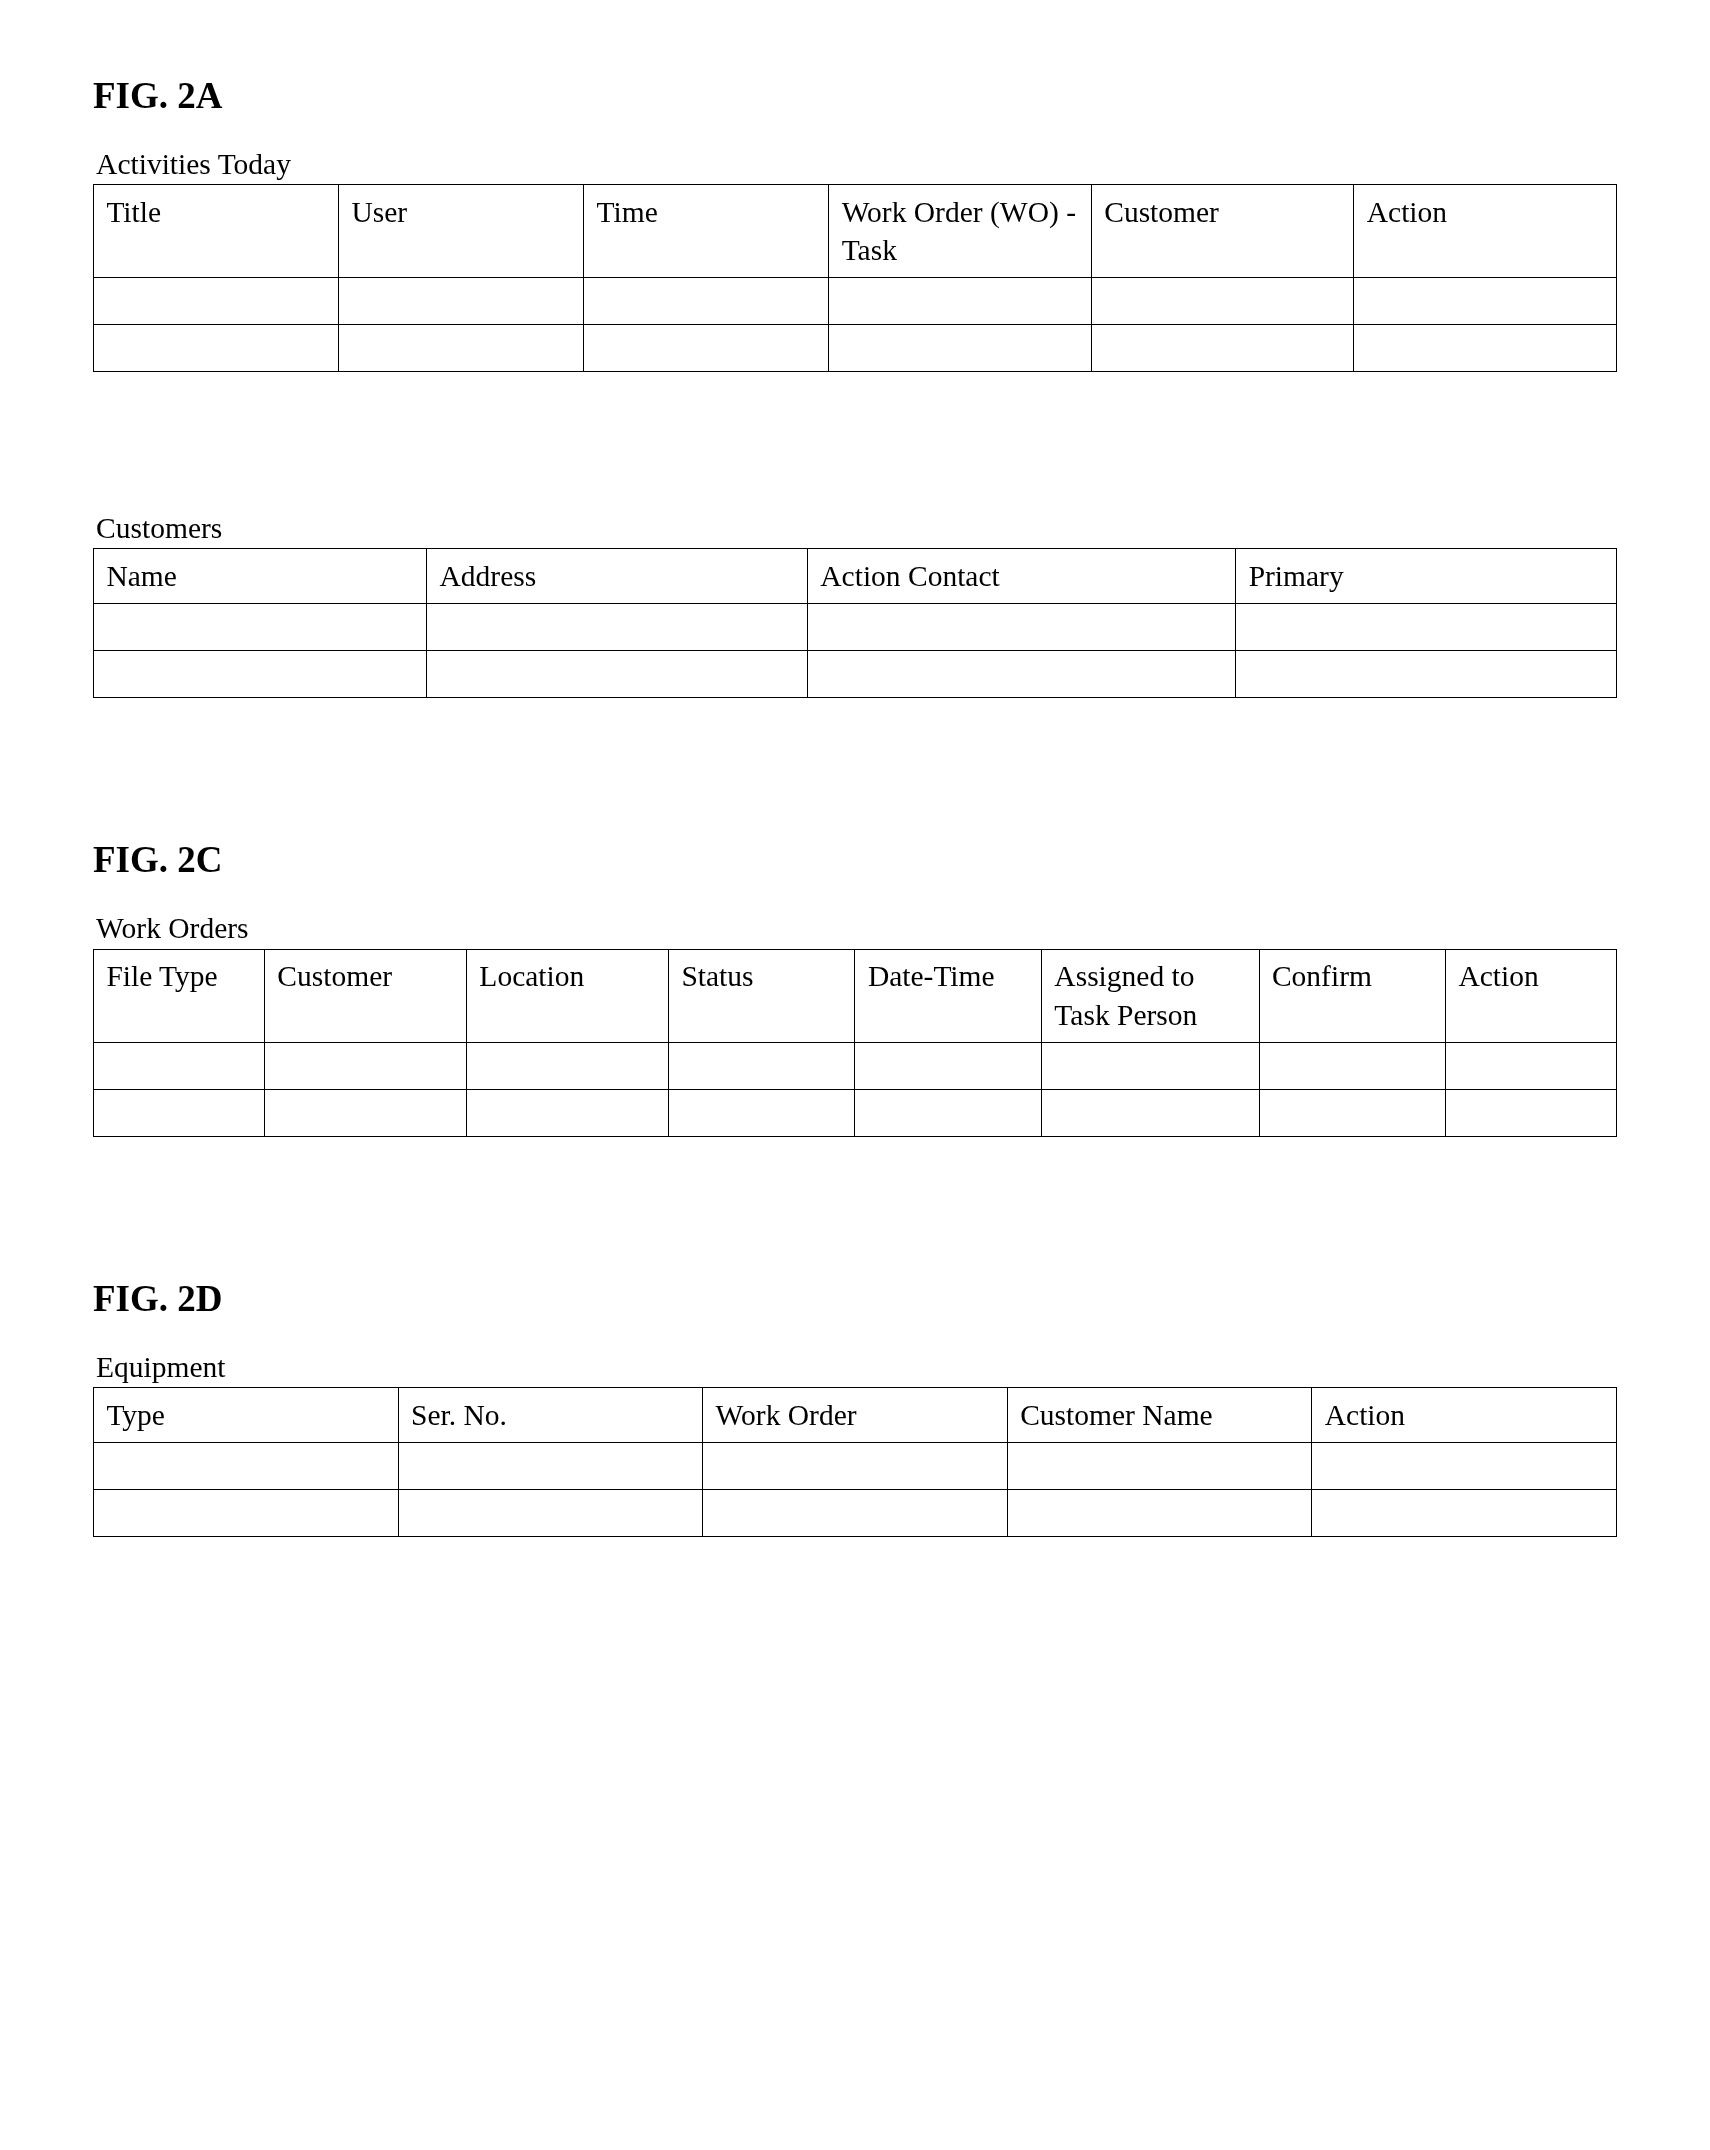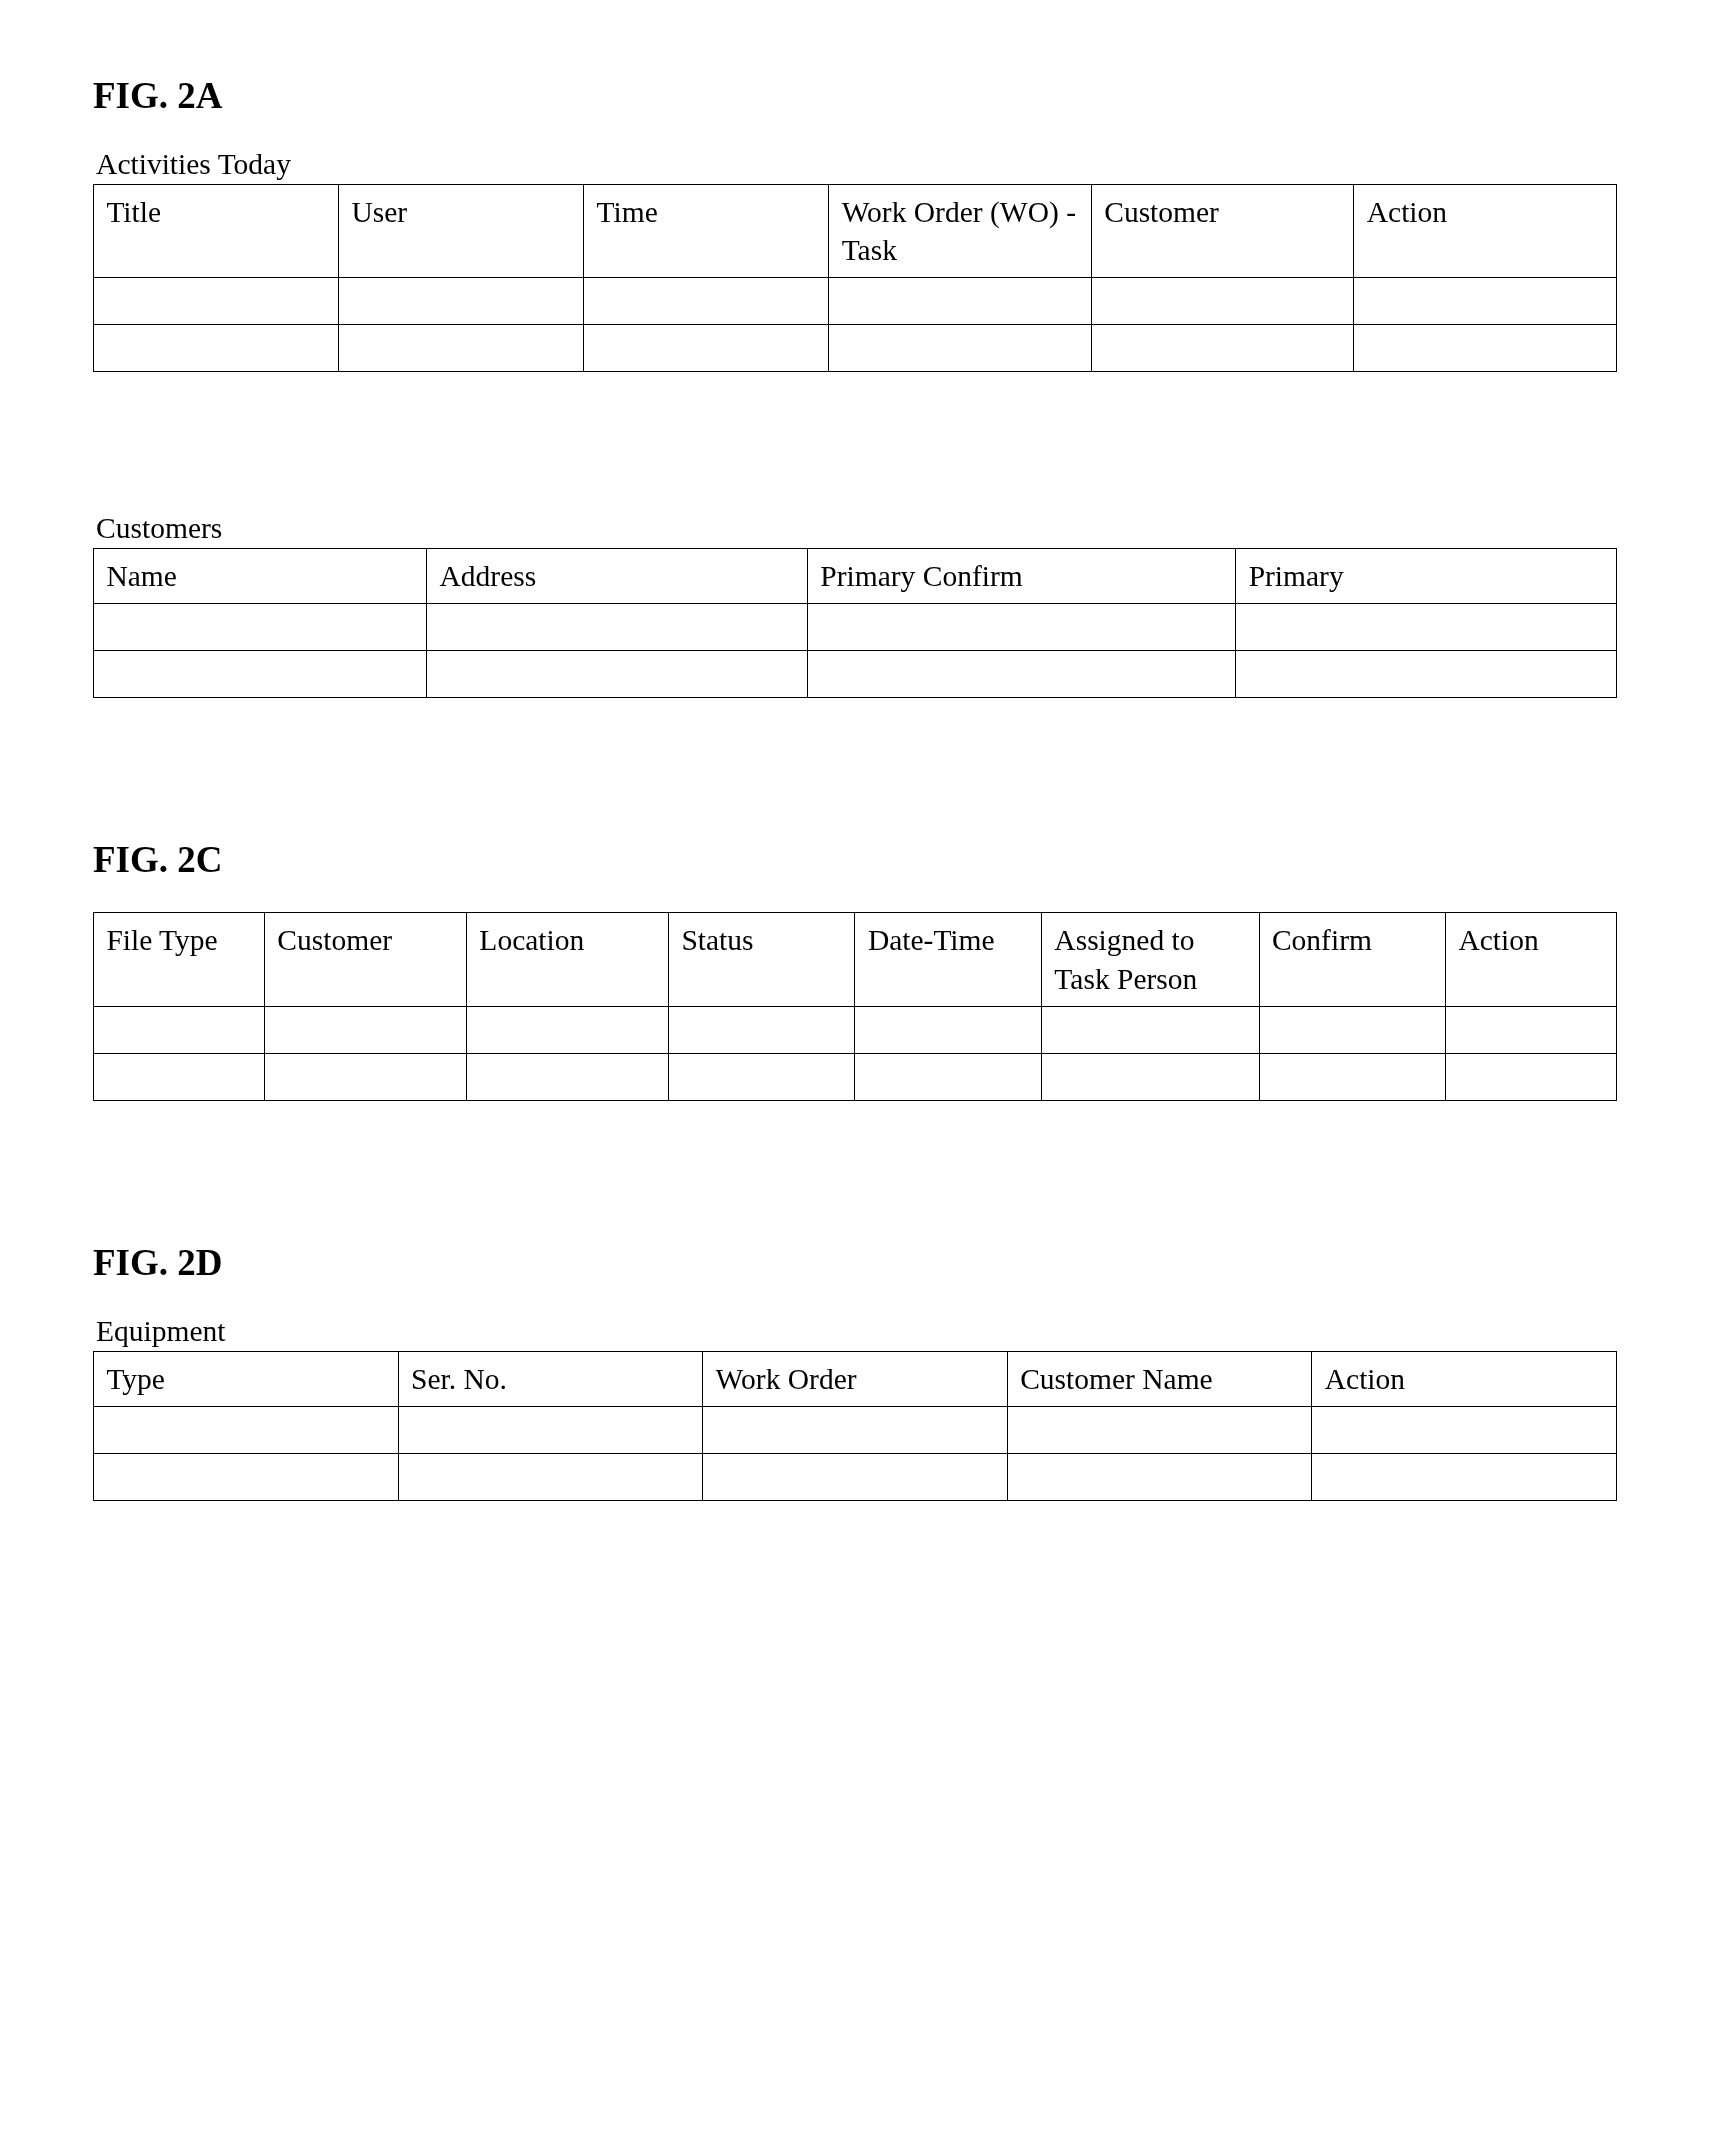--- a/index.html
+++ b/index.html
@@ -86,21 +86,21 @@
     <colgroup>
       <col style="width:21%">
         <col style="width:24%">
         <col style="width:27%">
         <col style="width:24%">
     </colgroup>
     <thead>
       <tr>
         <th>Name</th>
         <th>Address</th>
-        <th>Primary Confirm</th>
+        <th>Action Contact</th>
         <th>Primary</th>
       </tr>
     </thead>
     <tbody>
       <tr>
           <td class="empty"></td>
           <td class="empty"></td>
           <td class="empty"></td>
           <td class="empty"></td>
         </tr>
@@ -109,20 +109,21 @@
           <td class="empty"></td>
           <td class="empty"></td>
           <td class="empty"></td>
         </tr>
     </tbody>
   </table>
 </section>
 
 <section class="figure-block">
   <h2 class="figure-label">FIG. 2C</h2>
+  <p class="table-title">Work Orders</p>
   <table>
     <colgroup>
       <col style="width:11%">
         <col style="width:13%">
         <col style="width:13%">
         <col style="width:12%">
       <col style="width:12%">
         <col style="width:14%">
         <col style="width:12%">
         <col style="width:11%">

